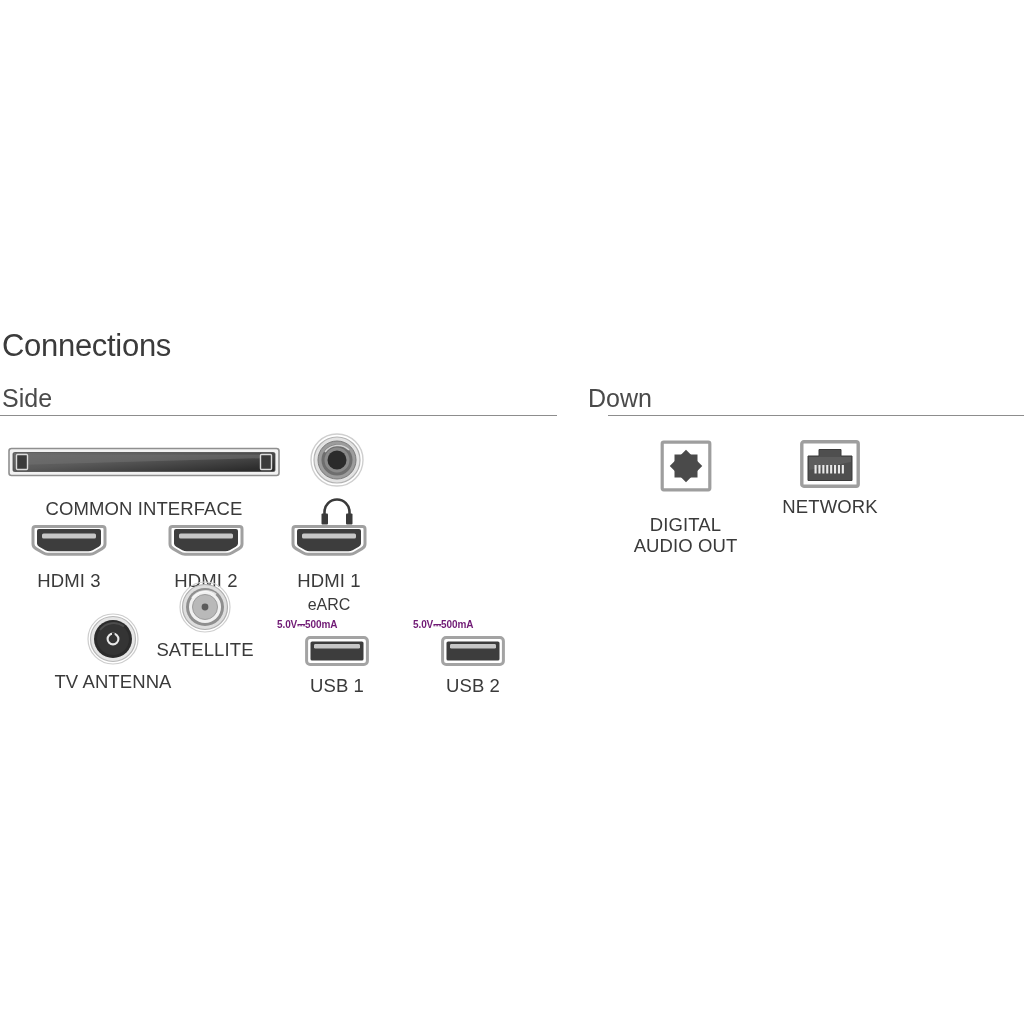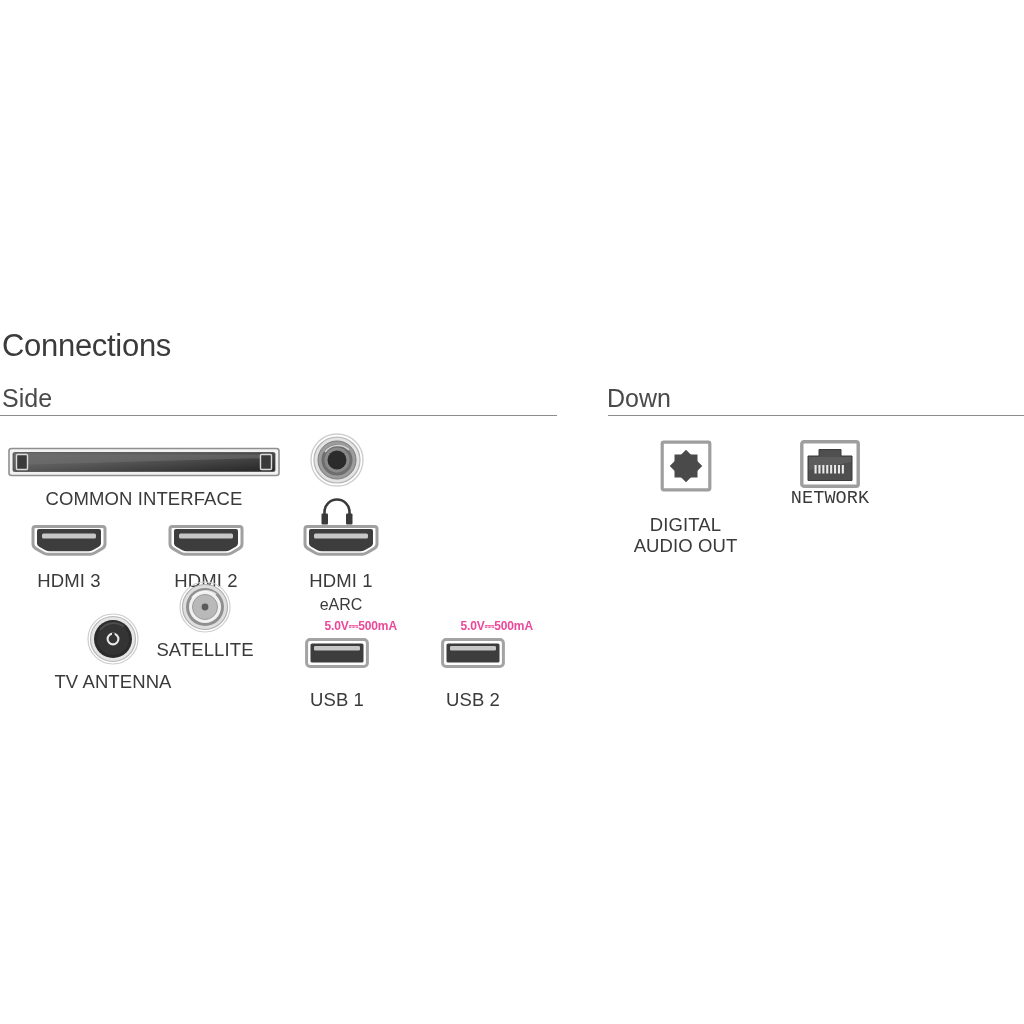--- a/index.html
+++ b/index.html
@@ -37,21 +37,21 @@
 
   .section-head {
     position: absolute;
     font-size: 25px;
     font-weight: 400;
     color: #4a4a4a;
     line-height: 1;
     white-space: nowrap;
   }
   .section-head.side { left: 2px; top: 386px; text-align: center; }
-  .section-head.down { left: 607px; top: 386px; }
+  .section-head.down { left: 588px; top: 386px; }
 
   .section-rule {
     position: absolute;
     height: 1px;
     background: #8d8d8d;
   }
   .section-rule.side { left: 0px; top: 415px; width: 557px; }
   .section-rule.down { left: 608px; top: 415px; width: 416px; }
 
   
@@ -67,63 +67,63 @@
     letter-spacing: 0.1px;
   }
   .port-sublabel {
     text-align: center;
     font-size: 16px;
     color: #3a3a3a;
     line-height: 1.1;
     white-space: nowrap;
   }
   .port-toplabel {
-    text-align: right;
-    font-size: 12px;
+    text-align: left;
+    font-size: 10px;
     font-weight: bold;
-    color: #ec4899;
+    color: #701a75;
     line-height: 1;
     white-space: nowrap;
     letter-spacing: -0.1px;
   }
   .icon-wrap {
     display: flex;
     justify-content: center;
     align-items: flex-end;
   }
 
   
   .ci-port { left: 8px; top: 444px; width: 272px; }
-  .ci-label { margin-top: 9px; }
+  .ci-label { margin-top: 19px; }
 
   
   .hp-port { left: 290px; top: 432px; width: 94px; }
   .hp-icon-row { margin-top: 8px; }
 
   
   .hdmi3 { left: 8px; top: 525px; width: 122px; }
   .hdmi2 { left: 145px; top: 525px; width: 122px; }
-  .hdmi1 { left: 280px; top: 525px; width: 122px; }
+  .hdmi1 { left: 268px; top: 525px; width: 122px; }
   .hdmi-label { margin-top: 14px; }
   .hdmi-sub { margin-top: 4px; }
 
   
   .ant-port { left: 6px; top: 612px; width: 126px; margin-left: 44px; }
   .sat-port { left: 155px; top: 580px; width: 100px; }
   .usb1-port { left: 277px; top: 620px; width: 120px; }
   .usb2-port { left: 413px; top: 620px; width: 120px; }
   .rf-label { margin-top: 6px; }
   .usb-icon-row { margin-top: 6px; }
-  .usb-label { margin-top: 22px; }
+  .usb-label { margin-top: 10px; }
 
   
   .spdif-port { left: 628px; top: 440px; width: 115px; }
   .spdif-label { margin-top: 23px; }
   .net-port { left: 775px; top: 440px; width: 110px; }
-  .net-label { margin-top: 1px; font-family: Liberation Mono, monospace; }
+  .net-label { margin-top: 9px; }
 
   svg { display: block; }
 </style>
 </head>
 <body>
 
 <div id="page">
 
   <div class="page-title">Connections</div>
 

